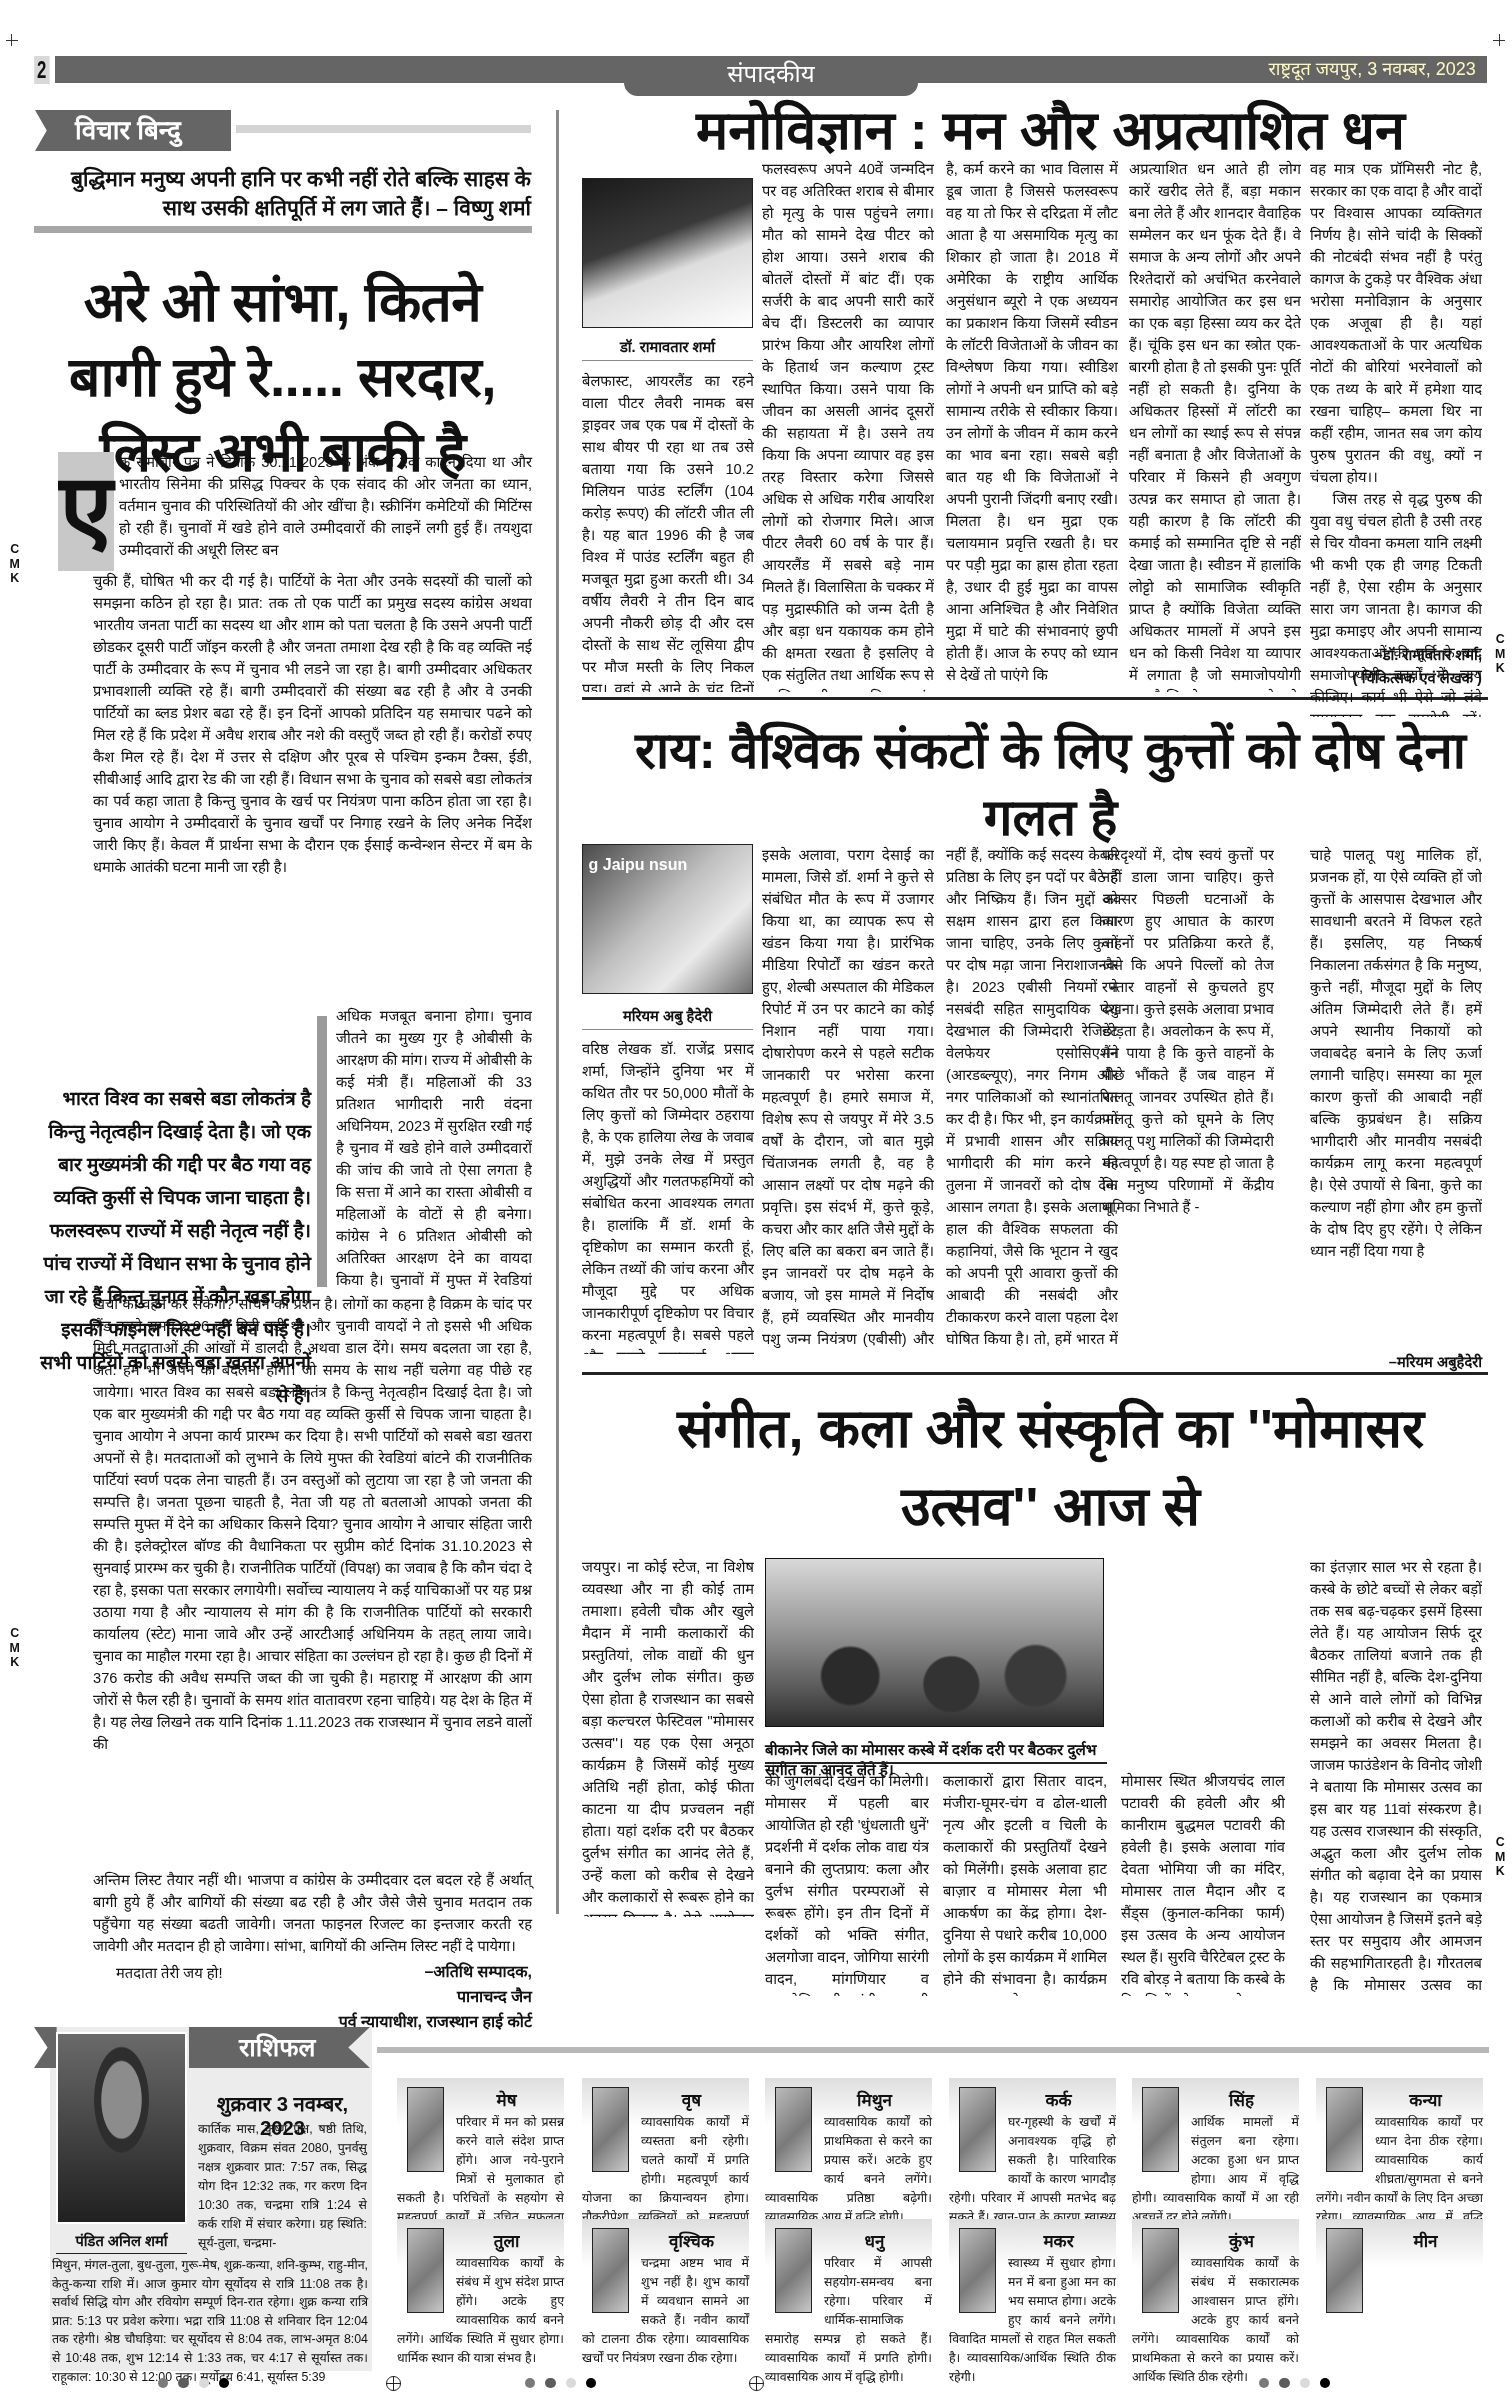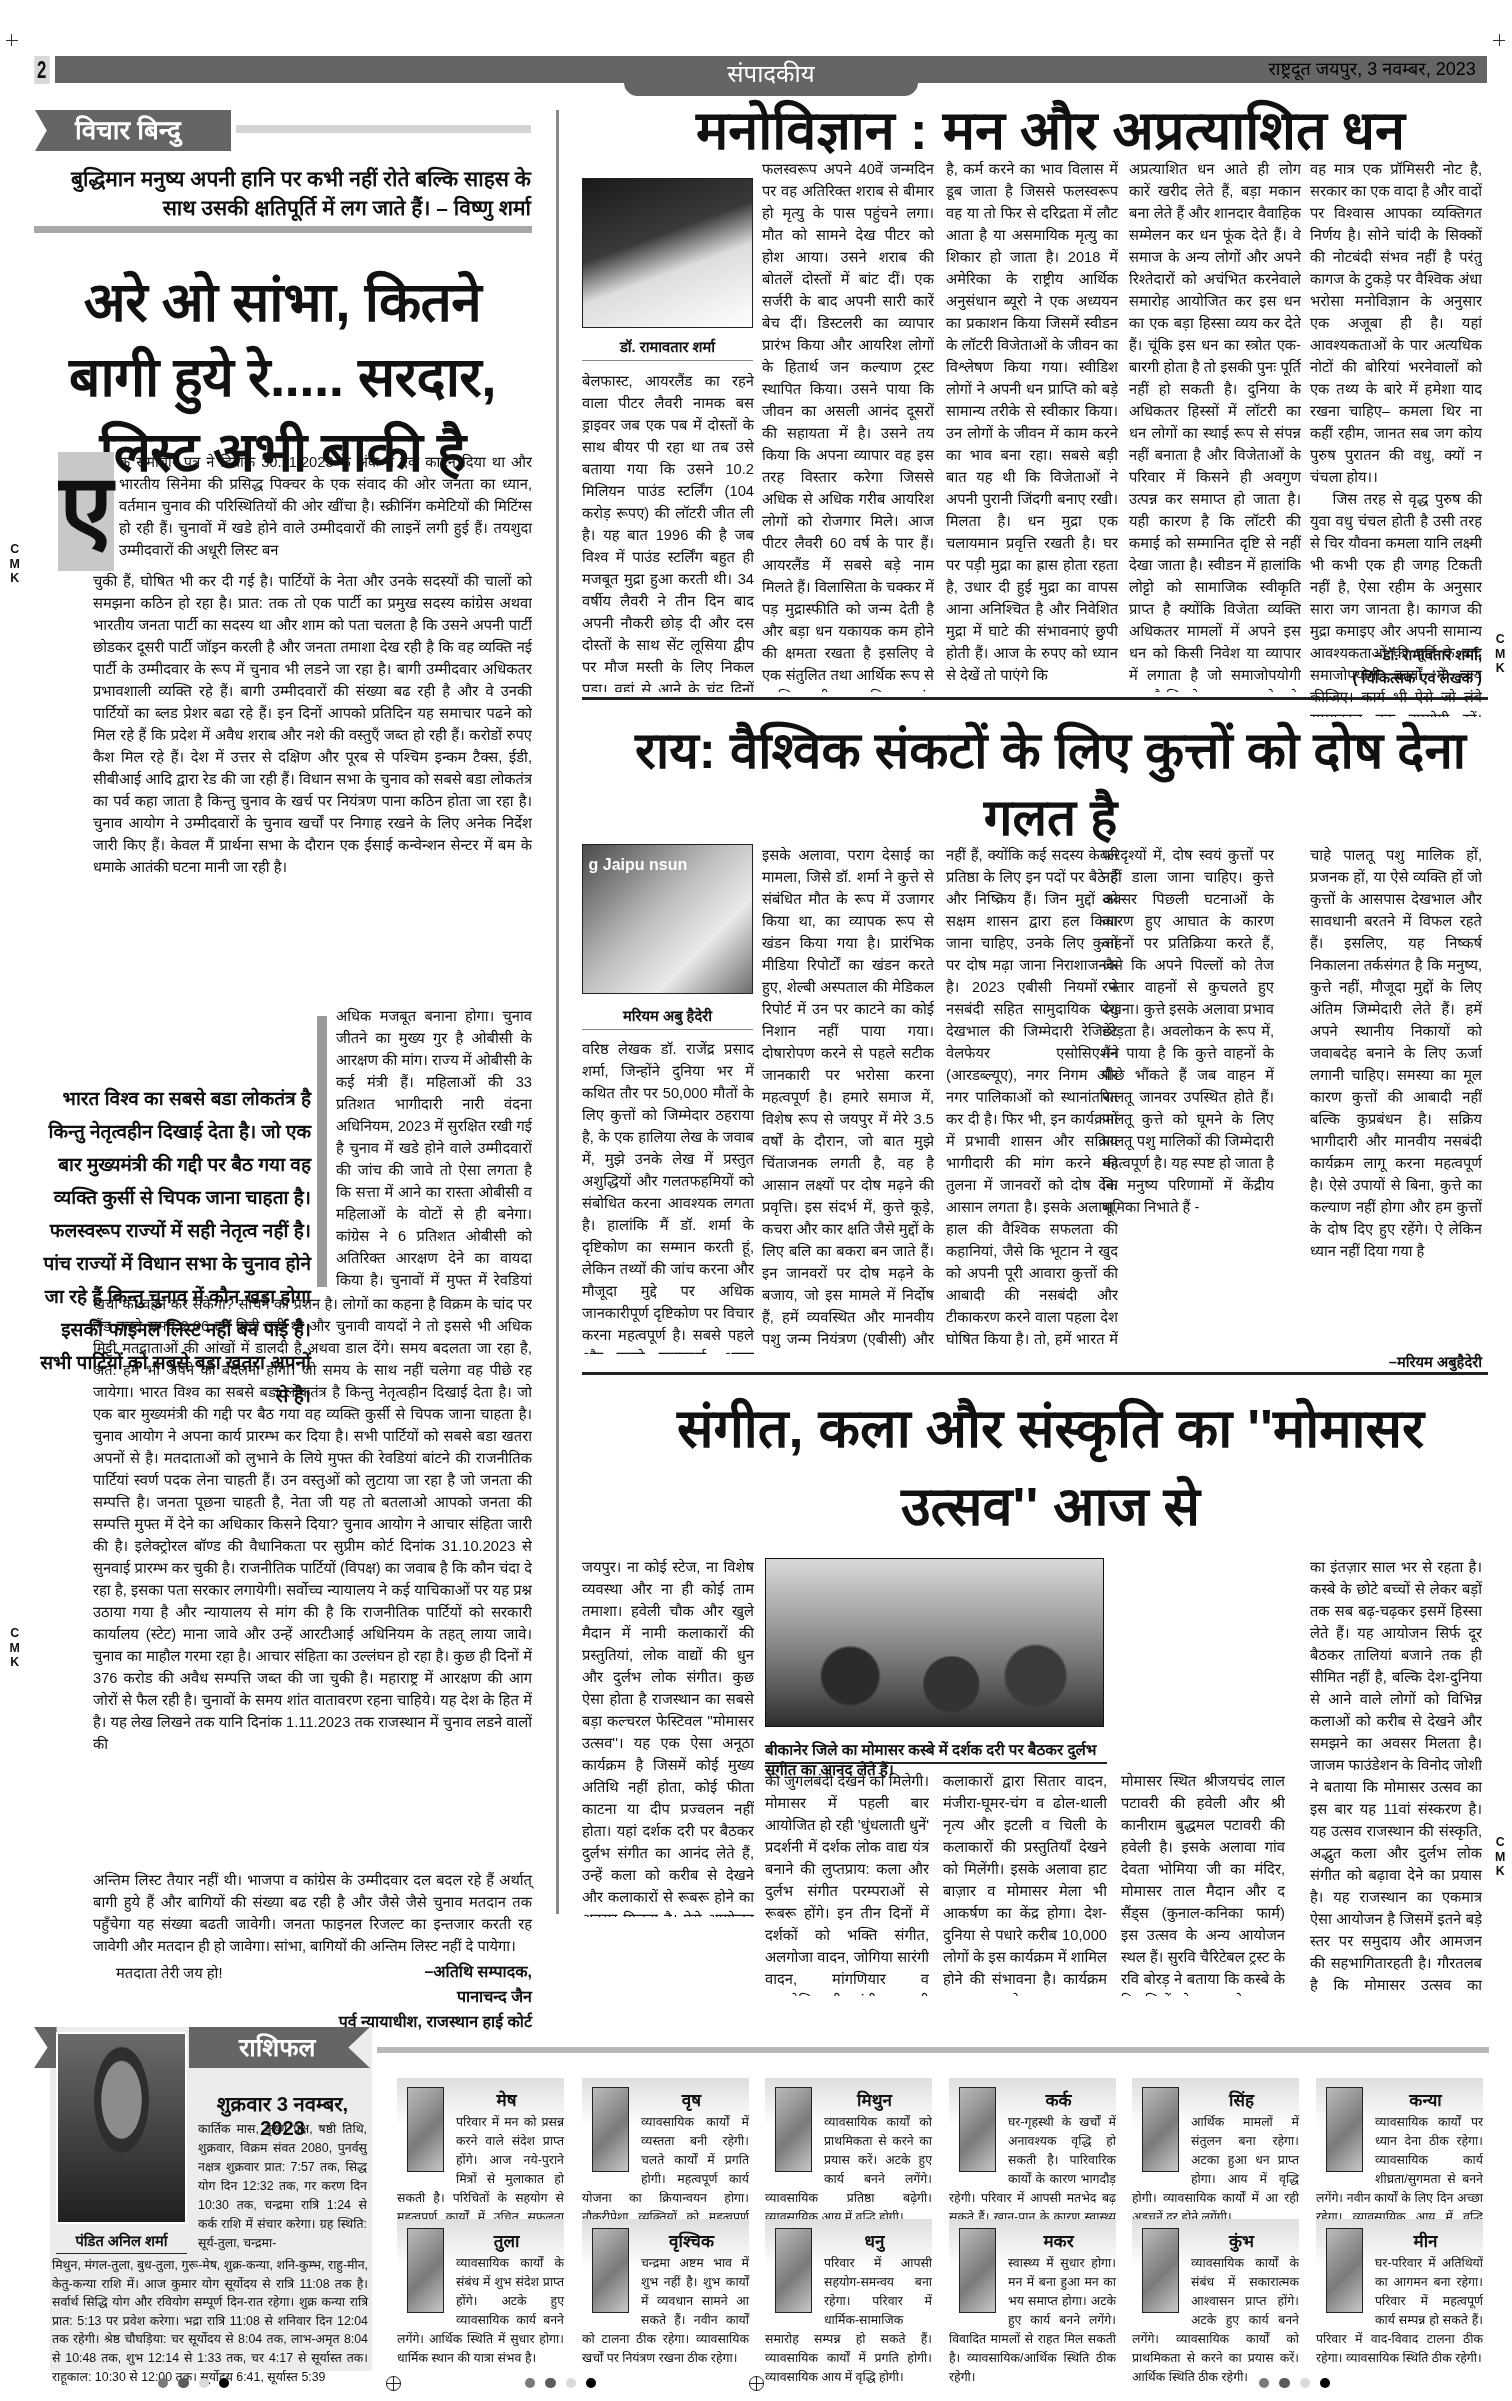--- a/index.html
+++ b/index.html
@@ -7,21 +7,21 @@
   body { font-family: "Liberation Sans", sans-serif; color: #111; position: relative; }
   .reg { position: absolute; width: 12.4px; height: 12.4px; }
   .reg::before { content: ""; position: absolute; left: 5.6px; top: 0; width: 0.6px; height: 12.4px; background: #333; }
   .reg::after { content: ""; position: absolute; left: 0; top: 5.6px; width: 12.4px; height: 0.6px; background: #333; }
 
   
   .topbar { position: absolute; left: 31px; top: 56px; width: 1456px; height: 28px; }
   .pg-num { position: absolute; left: 0; top: 0; width: 21.5px; height: 28px; background: #d8d8d8; font-weight: bold; font-size: 24px; text-align: center; line-height: 28px; font-family: "Liberation Sans", sans-serif; transform: scaleX(0.7); }
   .bar { position: absolute; left: 24px; top: 0; right: 0; height: 27px; background: #656565; }
   .sec-tab { position: absolute; left: 593px; top: 0; width: 294px; height: 40px; background: #656565; border-radius: 0 0 13.6px 13.6px; color: #fff; font-size: 24px; text-align: center; line-height: 36px; }
-  .dateline { position: absolute; right: 11.3px; top: 1.1px; color: #000000; font-size: 18px; line-height: 25px; }
+  .dateline { position: absolute; right: 11.3px; top: 1.1px; color: #fef9c3; font-size: 18px; line-height: 25px; }
 
   .col-div { position: absolute; width: 3.4px; background: #8a8a8a; }
   .hline { position: absolute; height: 2.8px; background: #222; }
 
   
   .vb-tag { position: absolute; left: 35px; top: 110px; width: 196px; height: 41px; background: #656565; clip-path: polygon(0 0, 100% 0, 100% 100%, 0 100%, 6% 50%); color: #fff; font-size: 26px; padding-left: 40px; line-height: 40px; font-weight: bold; }
   .vb-rule { position: absolute; left: 236px; top: 125px; width: 295px; height: 8px; background: #d4d4d4; }
   .quote { position: absolute; left: 40px; top: 164px; width: 491px; text-align: right; font-size: 21px; font-weight: bold; line-height: 29px; }
   .quote-rule { position: absolute; left: 34px; top: 226px; width: 498px; height: 6.8px; background: #a7a7a7; }
   .h-left { position: absolute; left: 34px; top: 265px; width: 497px; text-align: center; font-size: 55px; font-weight: bold; line-height: 75px; letter-spacing: -0.6px; }
@@ -253,21 +253,20 @@
       <div class="rashi-name">मकर</div>
     </div>
     <div class="rashi" style="left: 1132px; top: 2219px;">
       <div class="rashi-head"></div>
       <div class="rashi-txt">व्यावसायिक कार्यों के संबंध में सकारात्मक आश्वासन प्राप्त होंगे। अटके हुए कार्य बनने लगेंगे। व्यावसायिक कार्यों को प्राथमिकता से करने का प्रयास करें। आर्थिक स्थिति ठीक रहेगी।</div>
       <div class="rashi-img"></div>
       <div class="rashi-name">कुंभ</div>
     </div>
     <div class="rashi" style="left: 1316px; top: 2219px;">
       <div class="rashi-head"></div>
-      <div class="rashi-txt">घर-परिवार में अतिथियों का आगमन बना रहेगा। परिवार में महत्वपूर्ण कार्य सम्पन्न हो सकते हैं। परिवार में वाद-विवाद टालना ठीक रहेगा। व्यावसायिक स्थिति ठीक रहेगी।</div>
       <div class="rashi-img"></div>
       <div class="rashi-name">मीन</div>
     </div>
   </div>
 
 <div class="cmyk" style="left:8.5px;top:542px">
   <div>C</div>
   <div>M</div>
   <div>K</div>
 </div>

